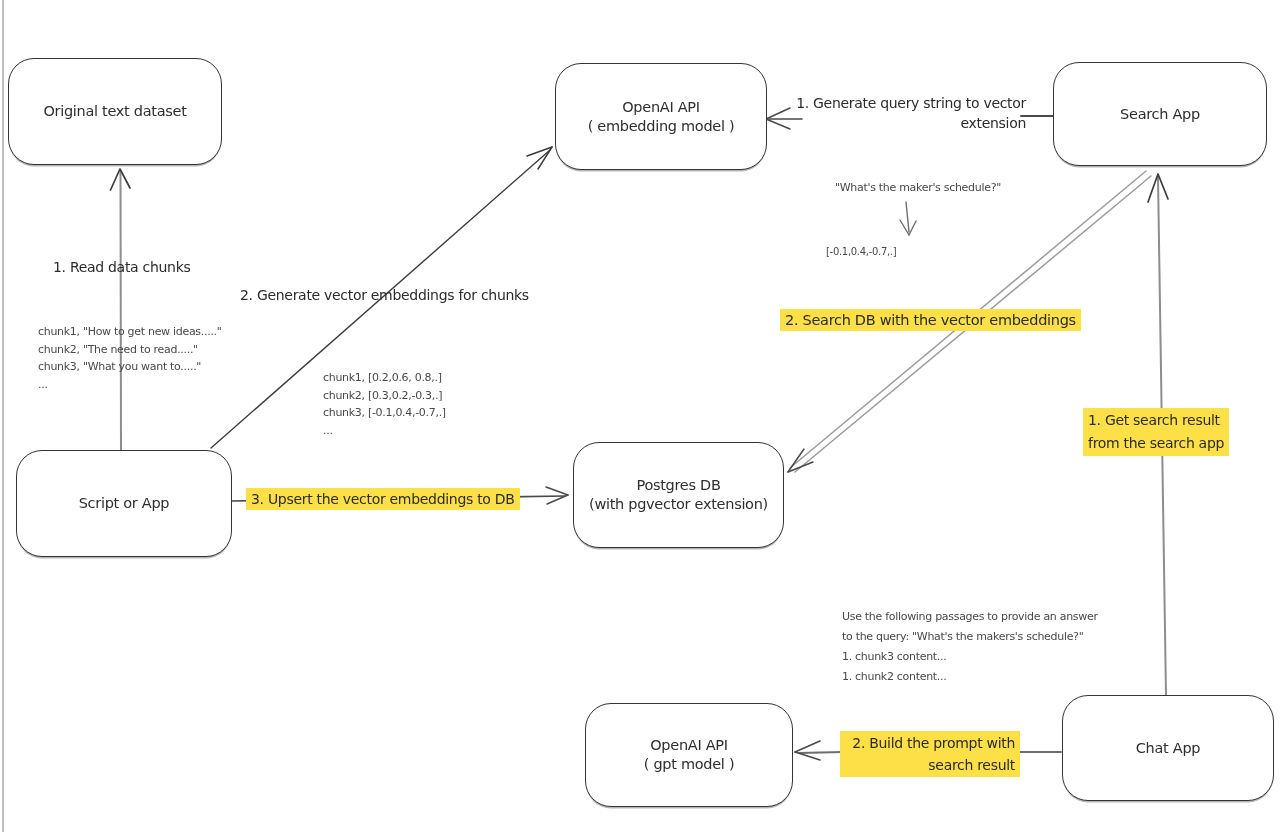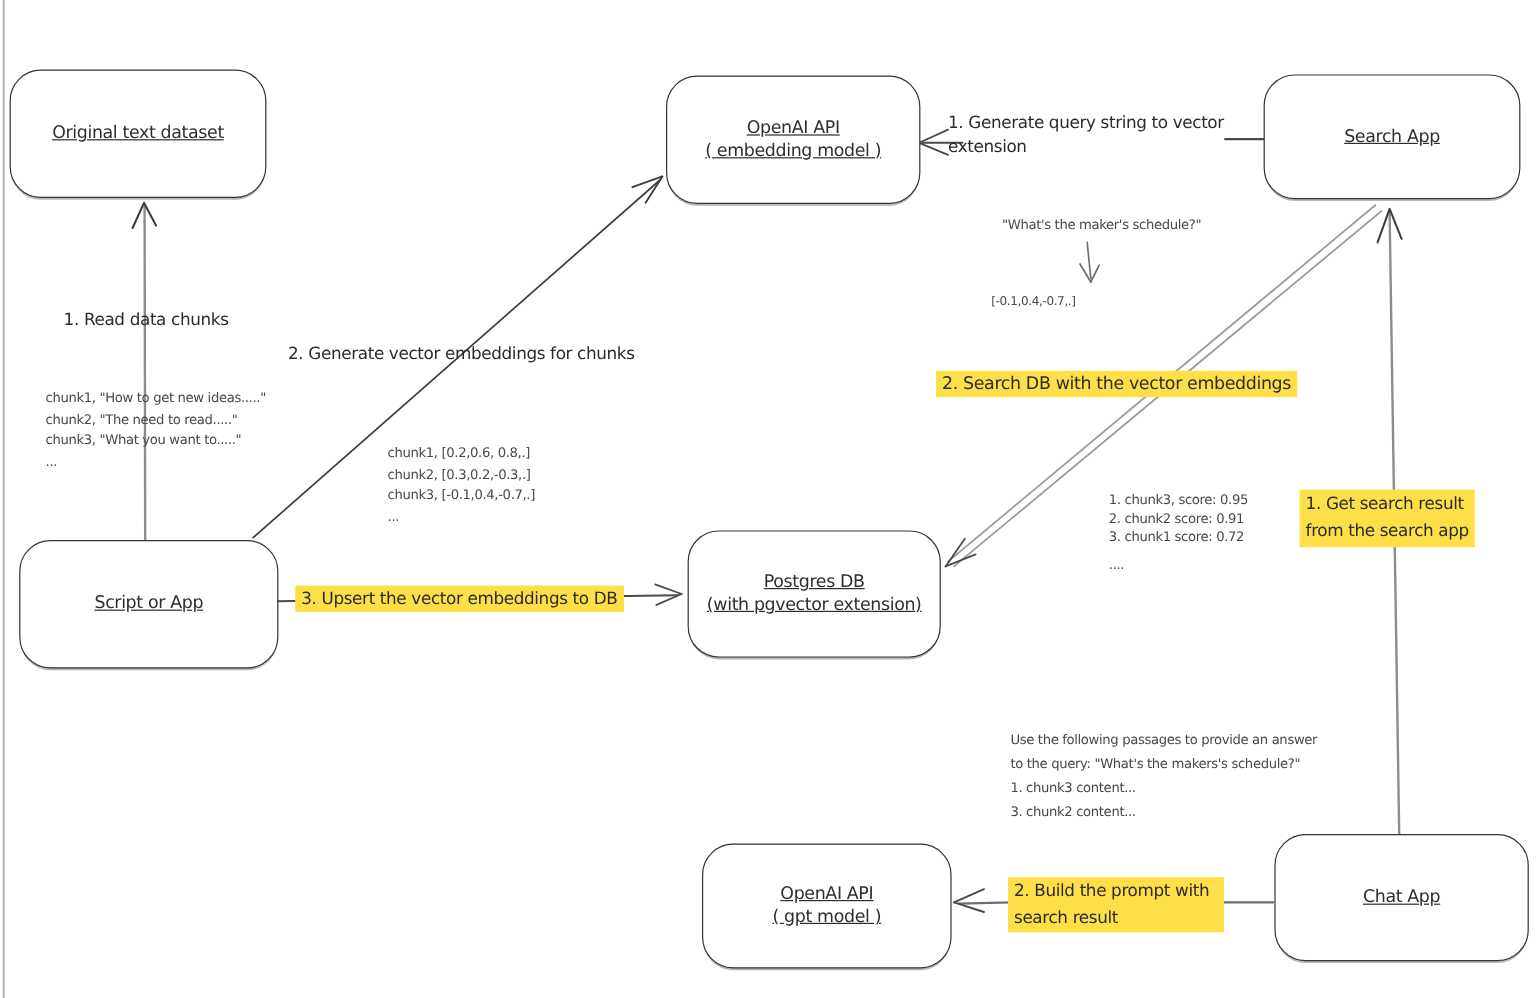--- a/index.html
+++ b/index.html
@@ -16,31 +16,30 @@
   .node{
     position:absolute;
     border:1.7px solid #343434;
     border-radius:26px;
     background:#fff;
     box-shadow:0 2.5px 0 -1px rgba(90,90,90,.45);
     display:flex;flex-direction:column;align-items:center;justify-content:center;
     text-align:center;
     font-size:14.5px;
     line-height:19px;
-    text-decoration:underline;
   }
   .edge-label{
     position:absolute;
     font-size:14px;
     line-height:20px;
     white-space:nowrap;
     color:#2b2b2b;
   }
   .edge-label.boxed{background:#fde047;padding:1px 5px;}
-  .edge-label.center{text-align:left;}
+  .edge-label.center{text-align:right;}
   .anno{
     position:absolute;
     font-size:11px;
     color:#484848;
     white-space:nowrap;
   }
   .anno div{line-height:17.5px;}
   .anno.tight div{line-height:15.5px;}
   .anno.loose div{line-height:20px;margin-left:28px;}
 </style>
@@ -168,27 +167,21 @@
     <div>chunk1, [0.2,0.6, 0.8,.]</div>
     <div>chunk2, [0.3,0.2,-0.3,.]</div>
     <div>chunk3, [-0.1,0.4,-0.7,.]</div>
     <div>...</div>
   </div>
 
   <div class="anno" style="left:835px;top:181px">"What's the maker's schedule?"</div>
 
   <div class="anno" style="left:826px;top:246px;font-size:10px">[-0.1,0.4,-0.7,.]</div>
 
-  <div class="anno tight" style="left:924px;top:409px">
-    <div>1. chunk3, score: 0.95</div>
-    <div>2. chunk2 score: 0.91</div>
-    <div>3. chunk1 score: 0.72</div>
-    <div style="margin-top:7px">....</div>
-  </div>
 
   <div class="anno loose" style="left:814px;top:607px">
     <div>Use the following passages to provide an answer</div>
     <div>to the query: "What's the makers's schedule?"</div>
     <div>1. chunk3 content...</div>
-    <div>3. chunk2 content...</div>
+    <div>1. chunk2 content...</div>
   </div>
 
 </div>
 
 </body></html>

